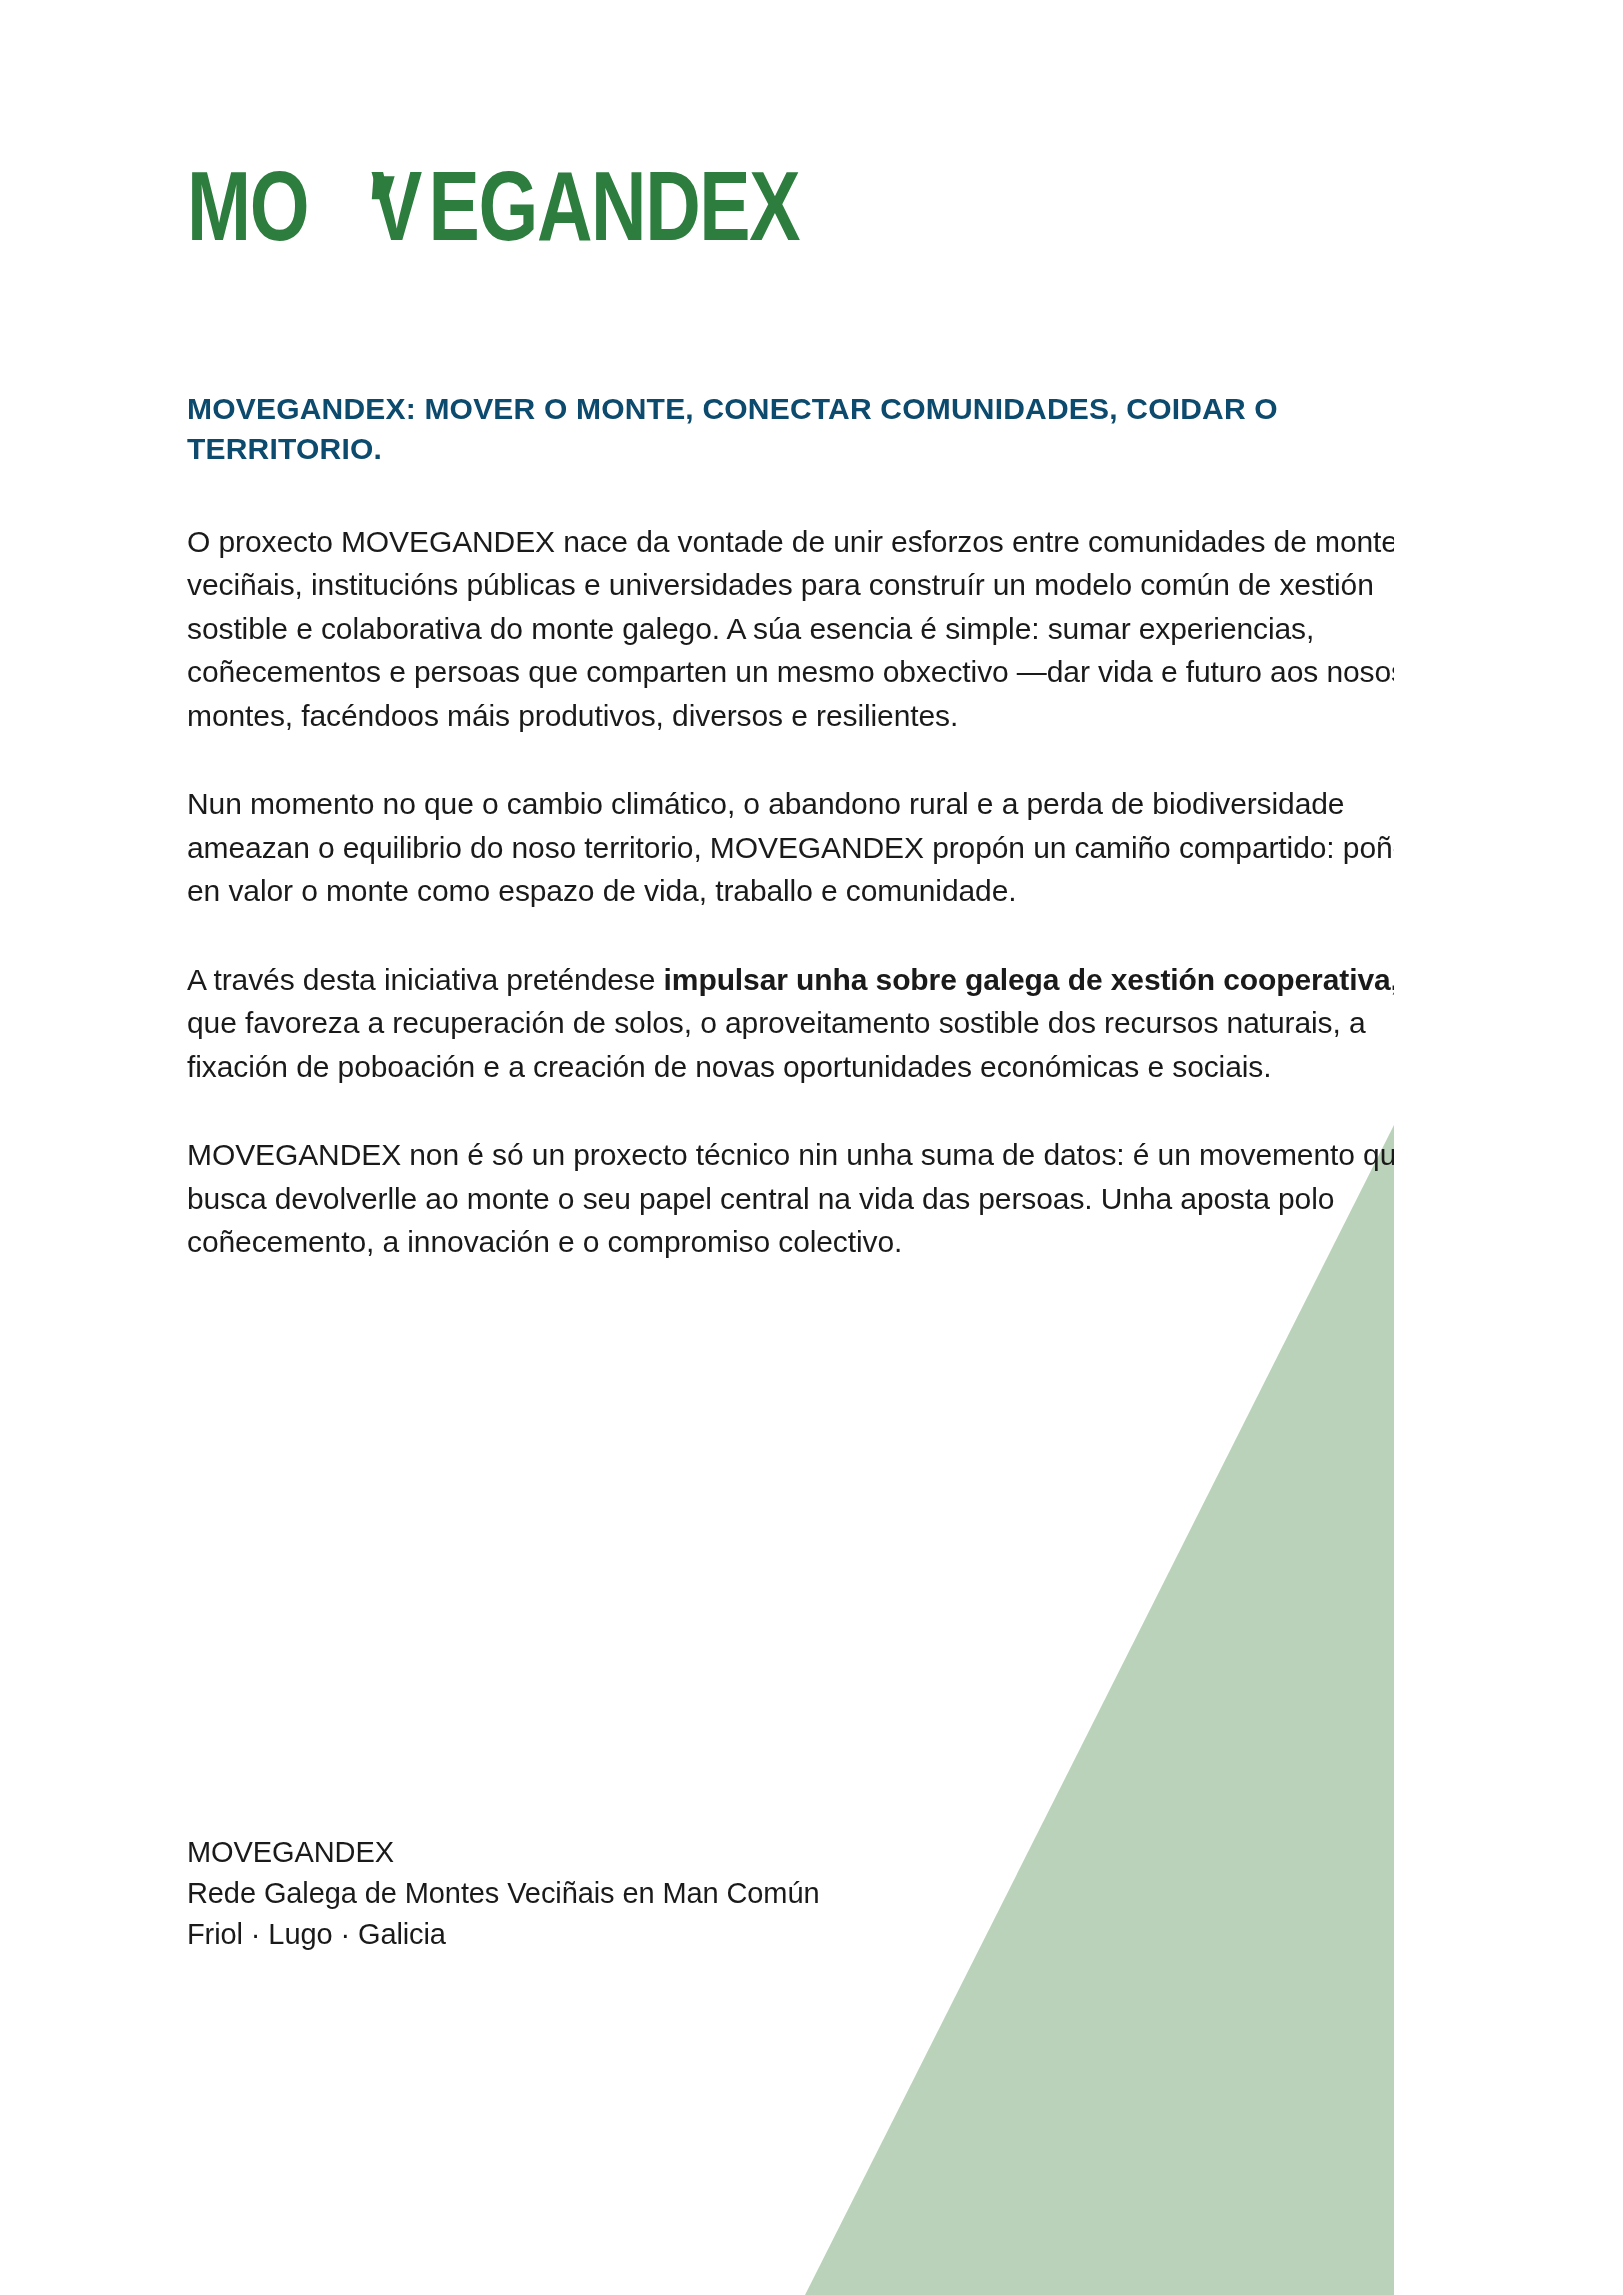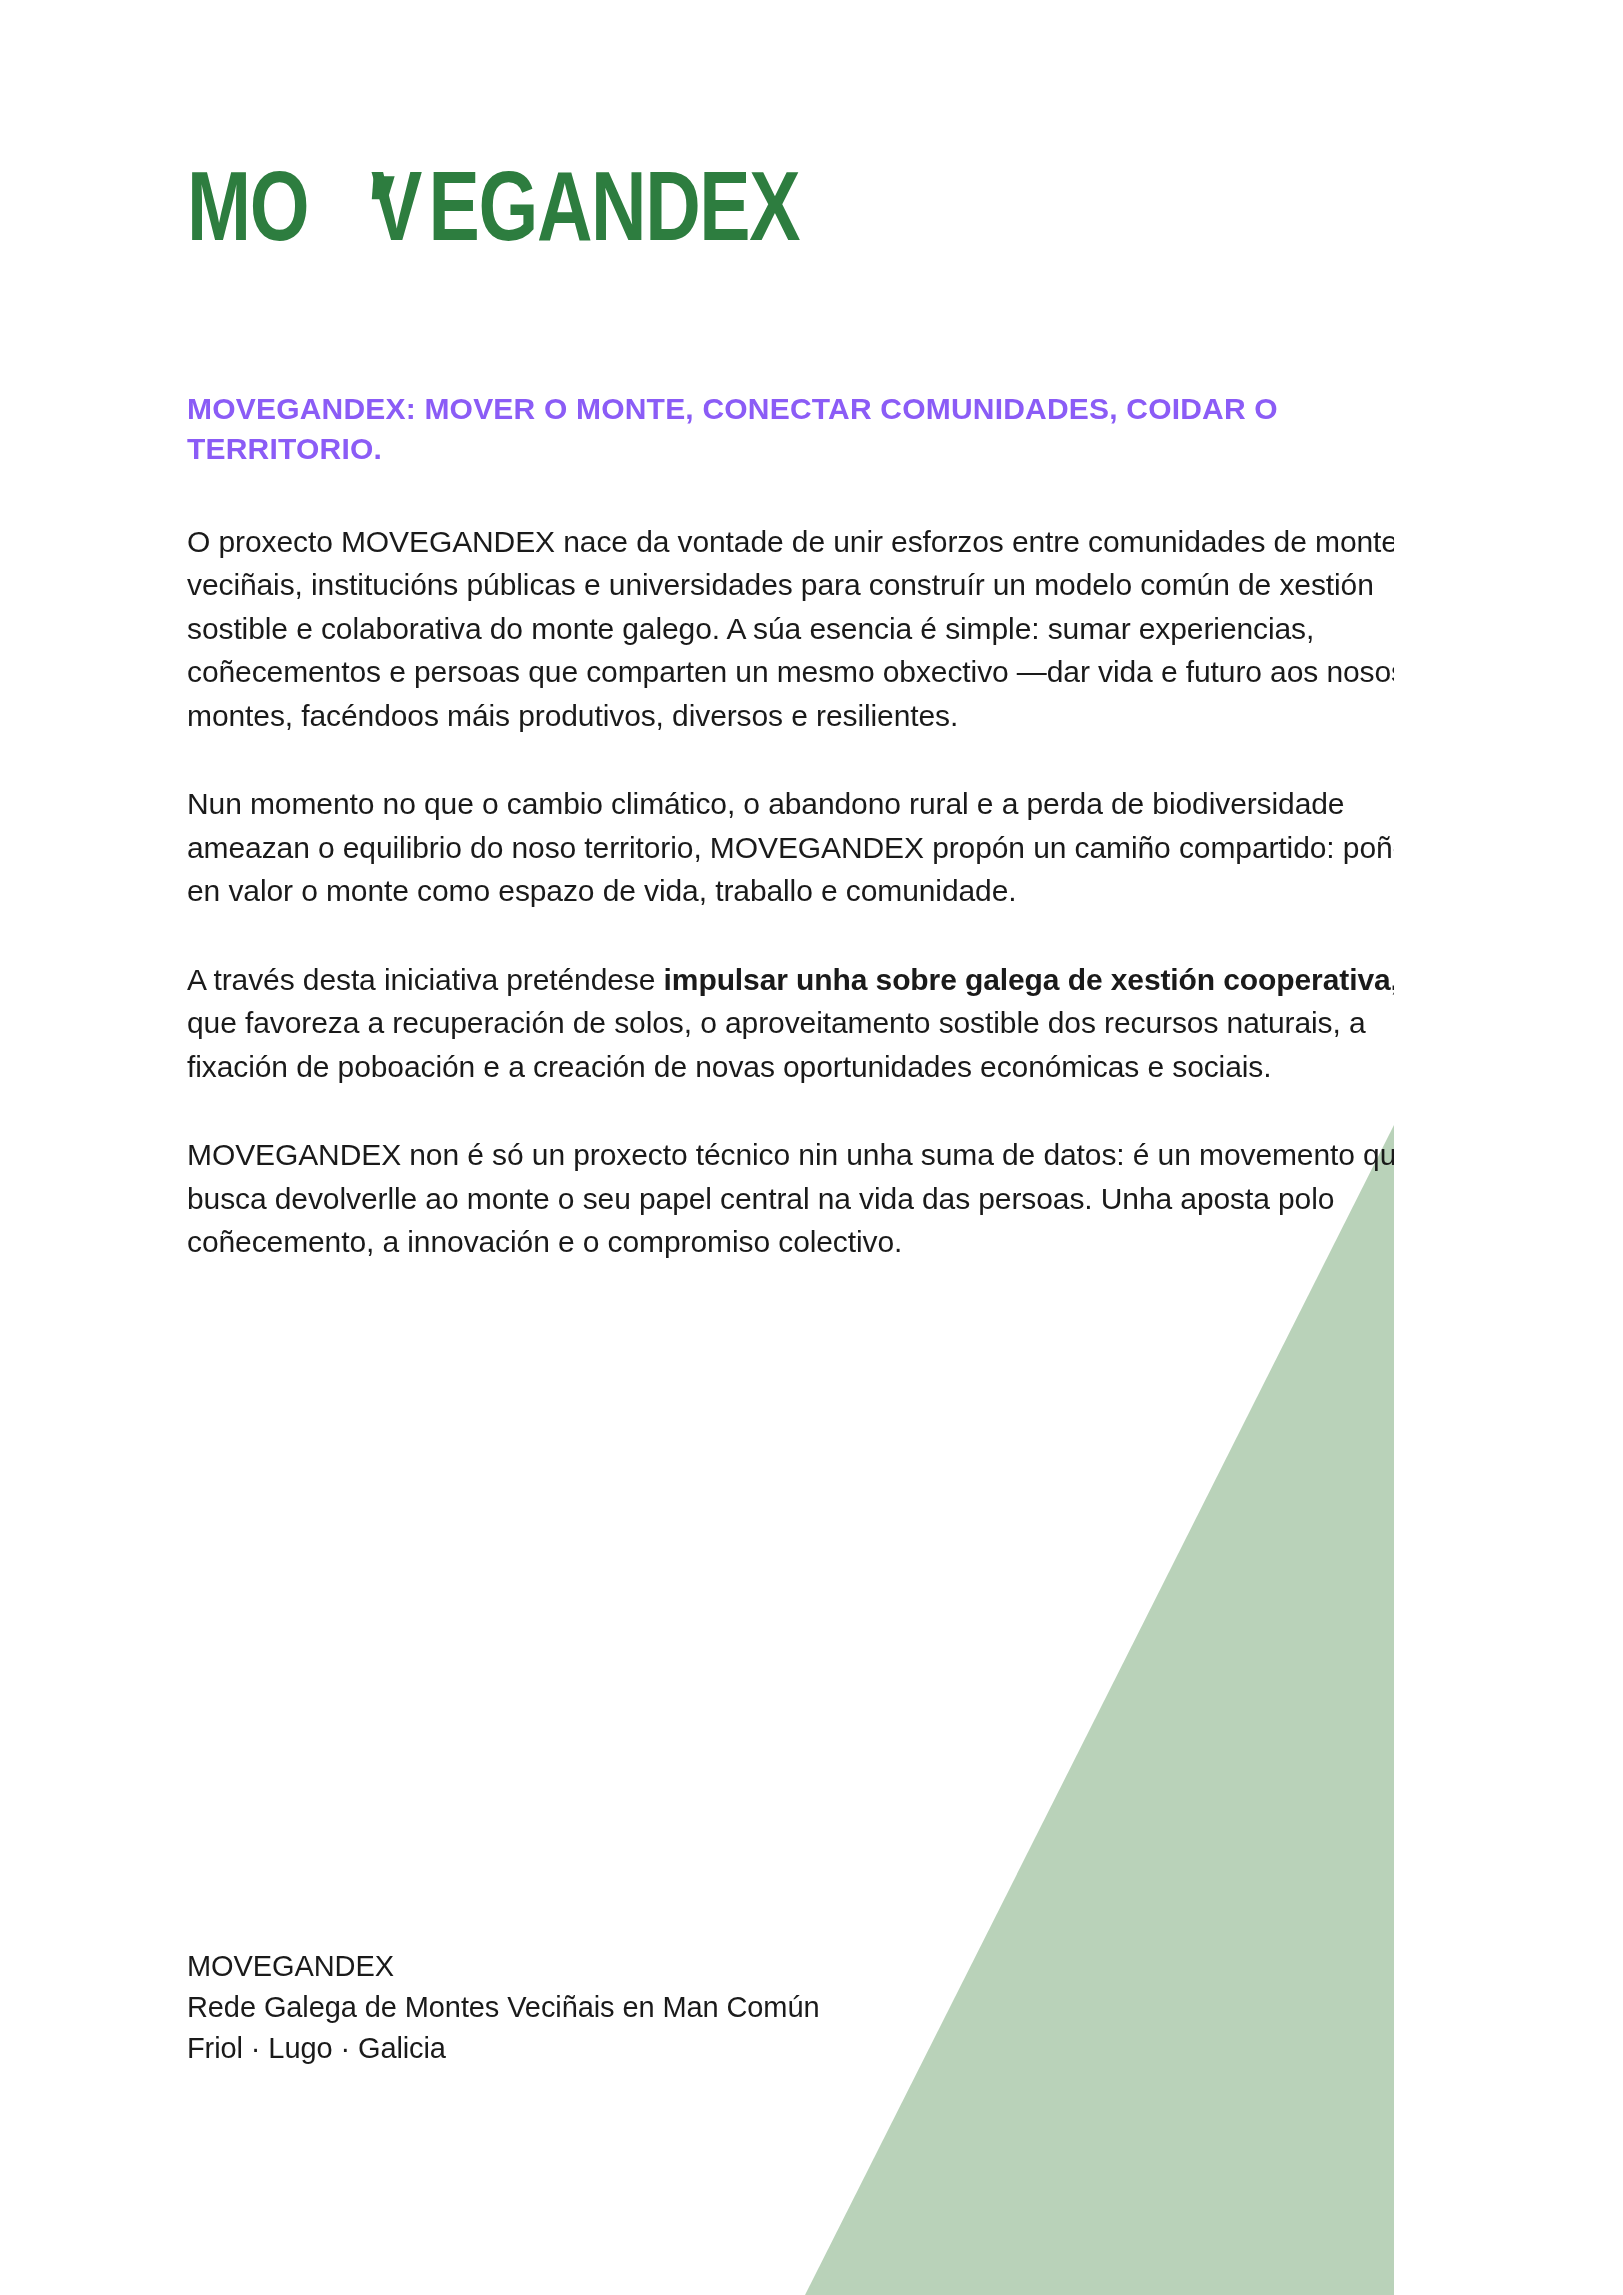--- a/index.html
+++ b/index.html
@@ -56,21 +56,21 @@
   }
   .logo svg {
     display: block;
     height: 88px;
     width: auto;
   }
 
   
   .headline {
     margin: 0 0 51px 0;
-    color: #8b5cf6;
+    color: #0c4a6e;
     font-family: "Liberation Sans", sans-serif;
     font-weight: bold;
     font-size: 30px;
     line-height: 1.33;
     letter-spacing: 0.2px;
     max-width: 1235px;
   }
 
   
   .body-copy p {
@@ -87,21 +87,21 @@
     margin-bottom: 0;
   }
   .body-copy strong {
     font-weight: bold;
   }
 
   
   .signature {
     position: absolute;
     left: 187px;
-    top: 1946px;
+    top: 1832px;
     z-index: 2;
   }
   .signature div {
     color: #1a1a1a;
     font-family: "Liberation Sans", sans-serif;
     font-size: 29px;
     line-height: 1.42;
     letter-spacing: -0.1px;
     white-space: nowrap;
   }

